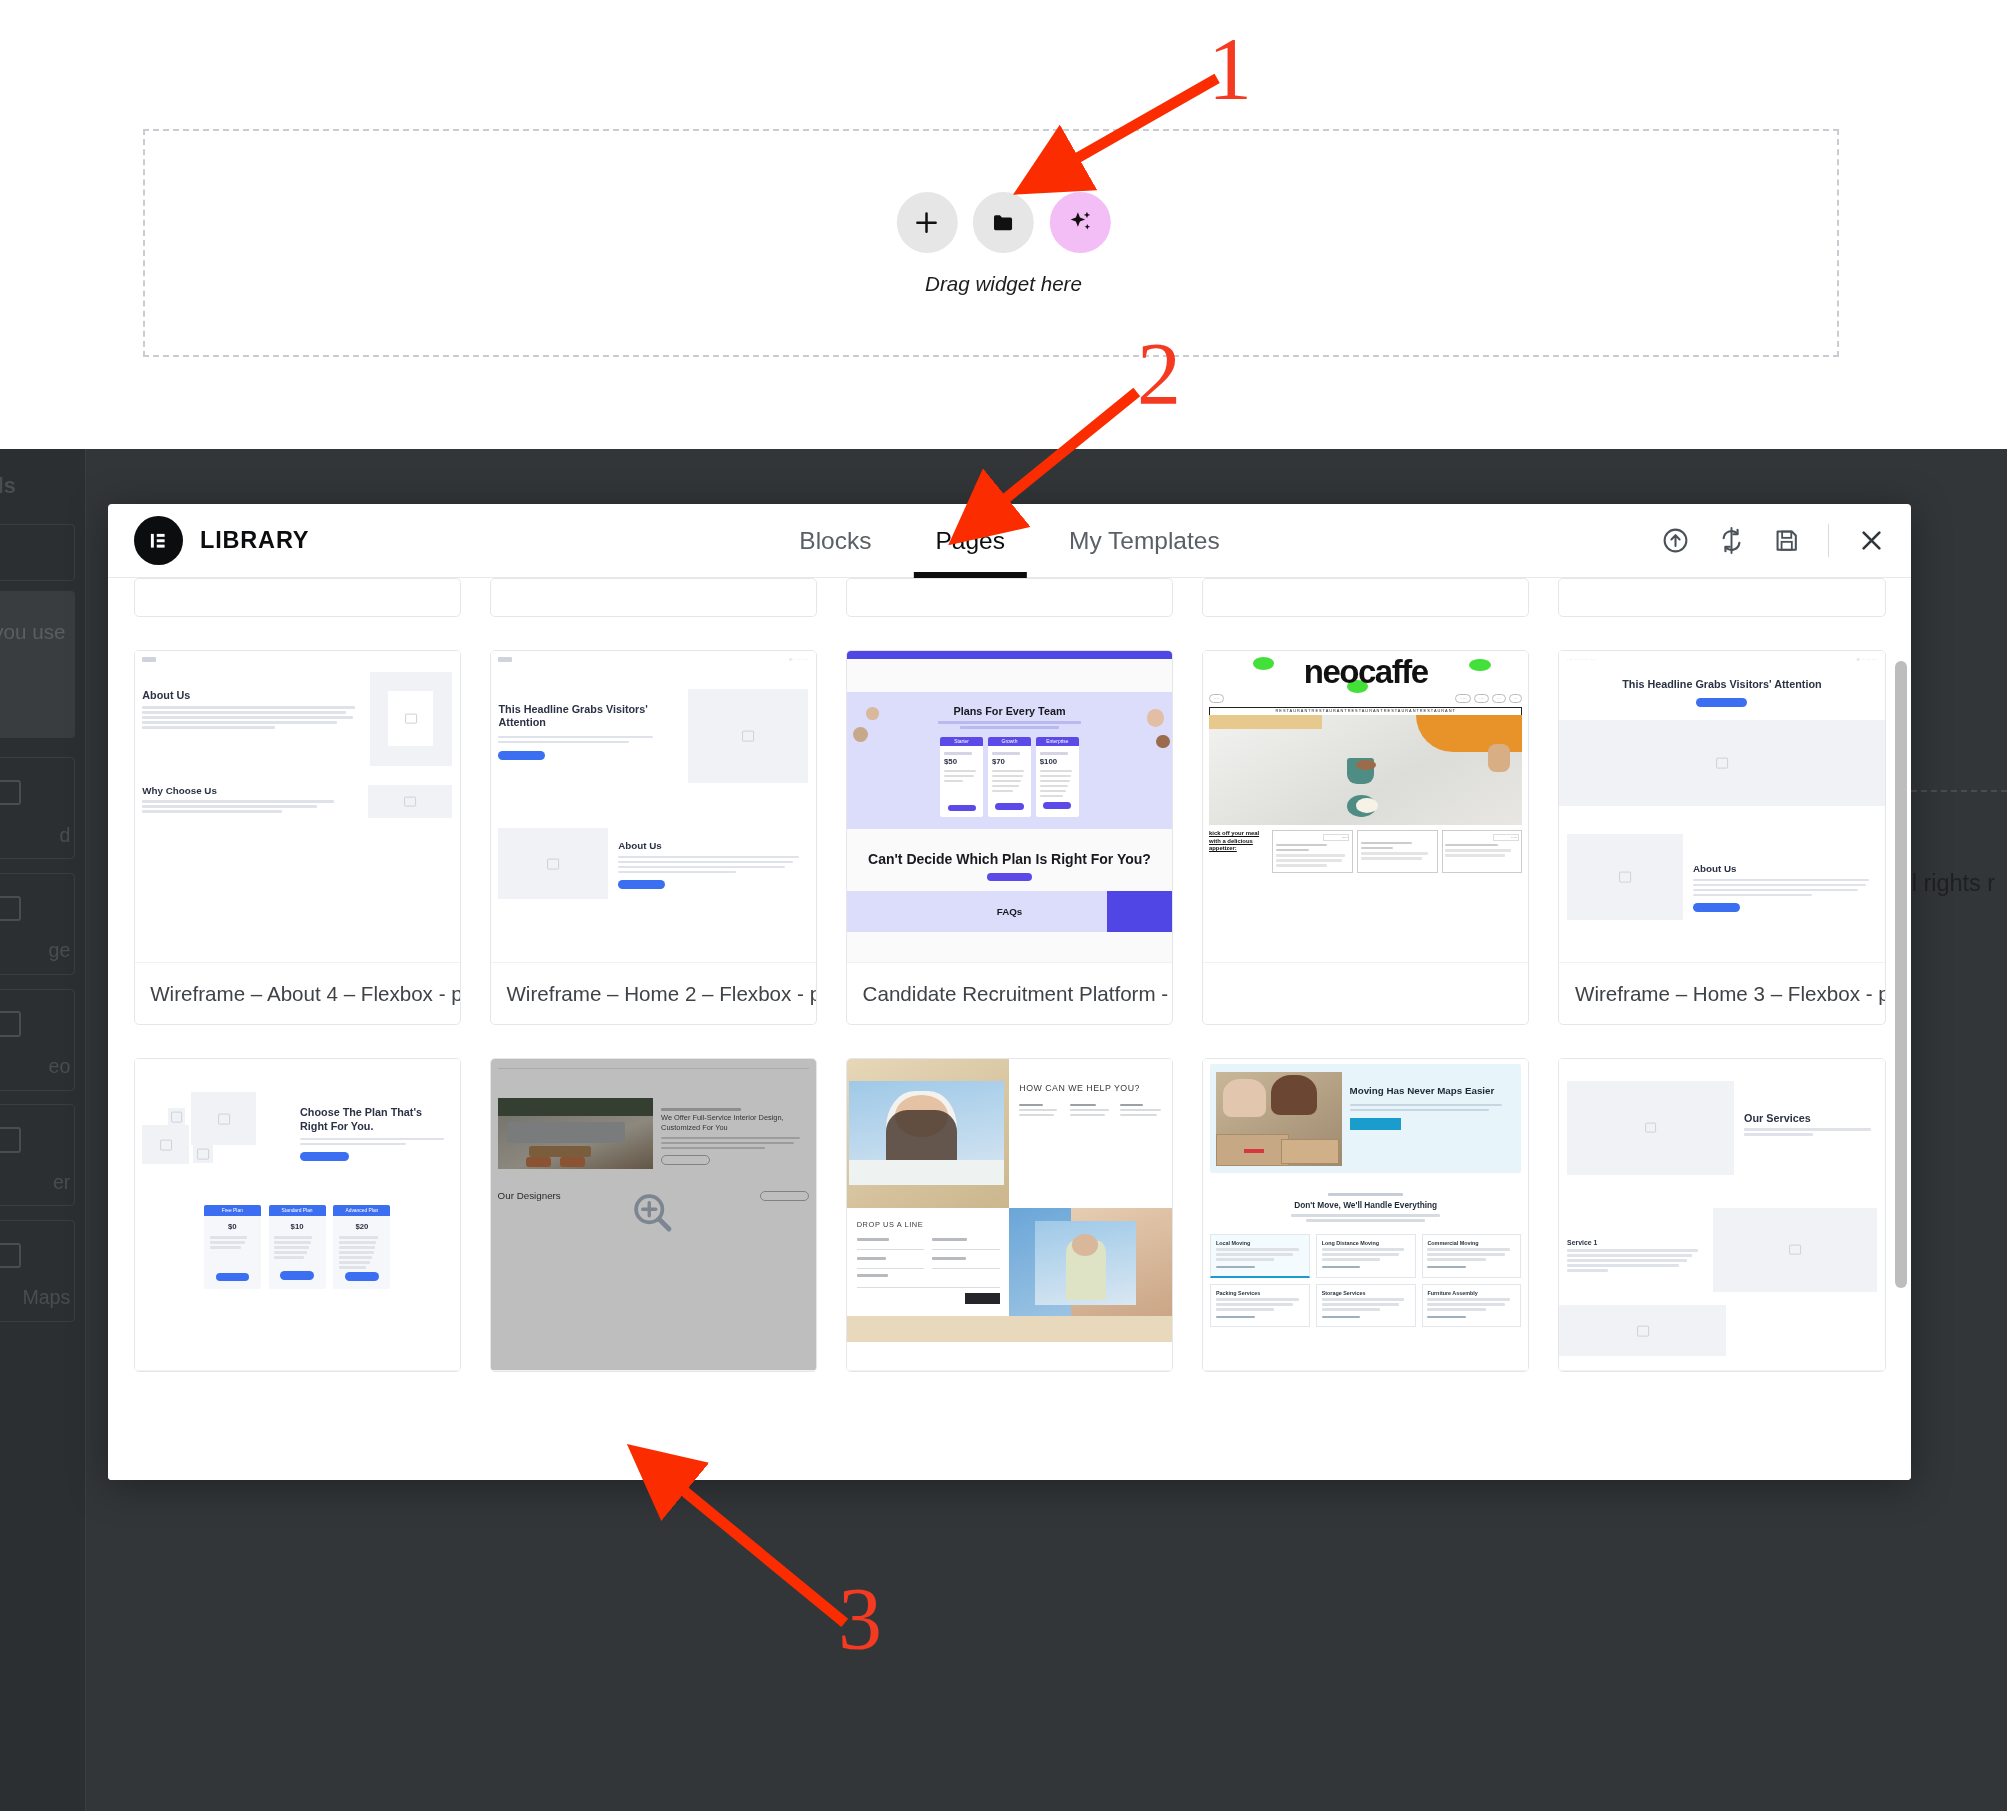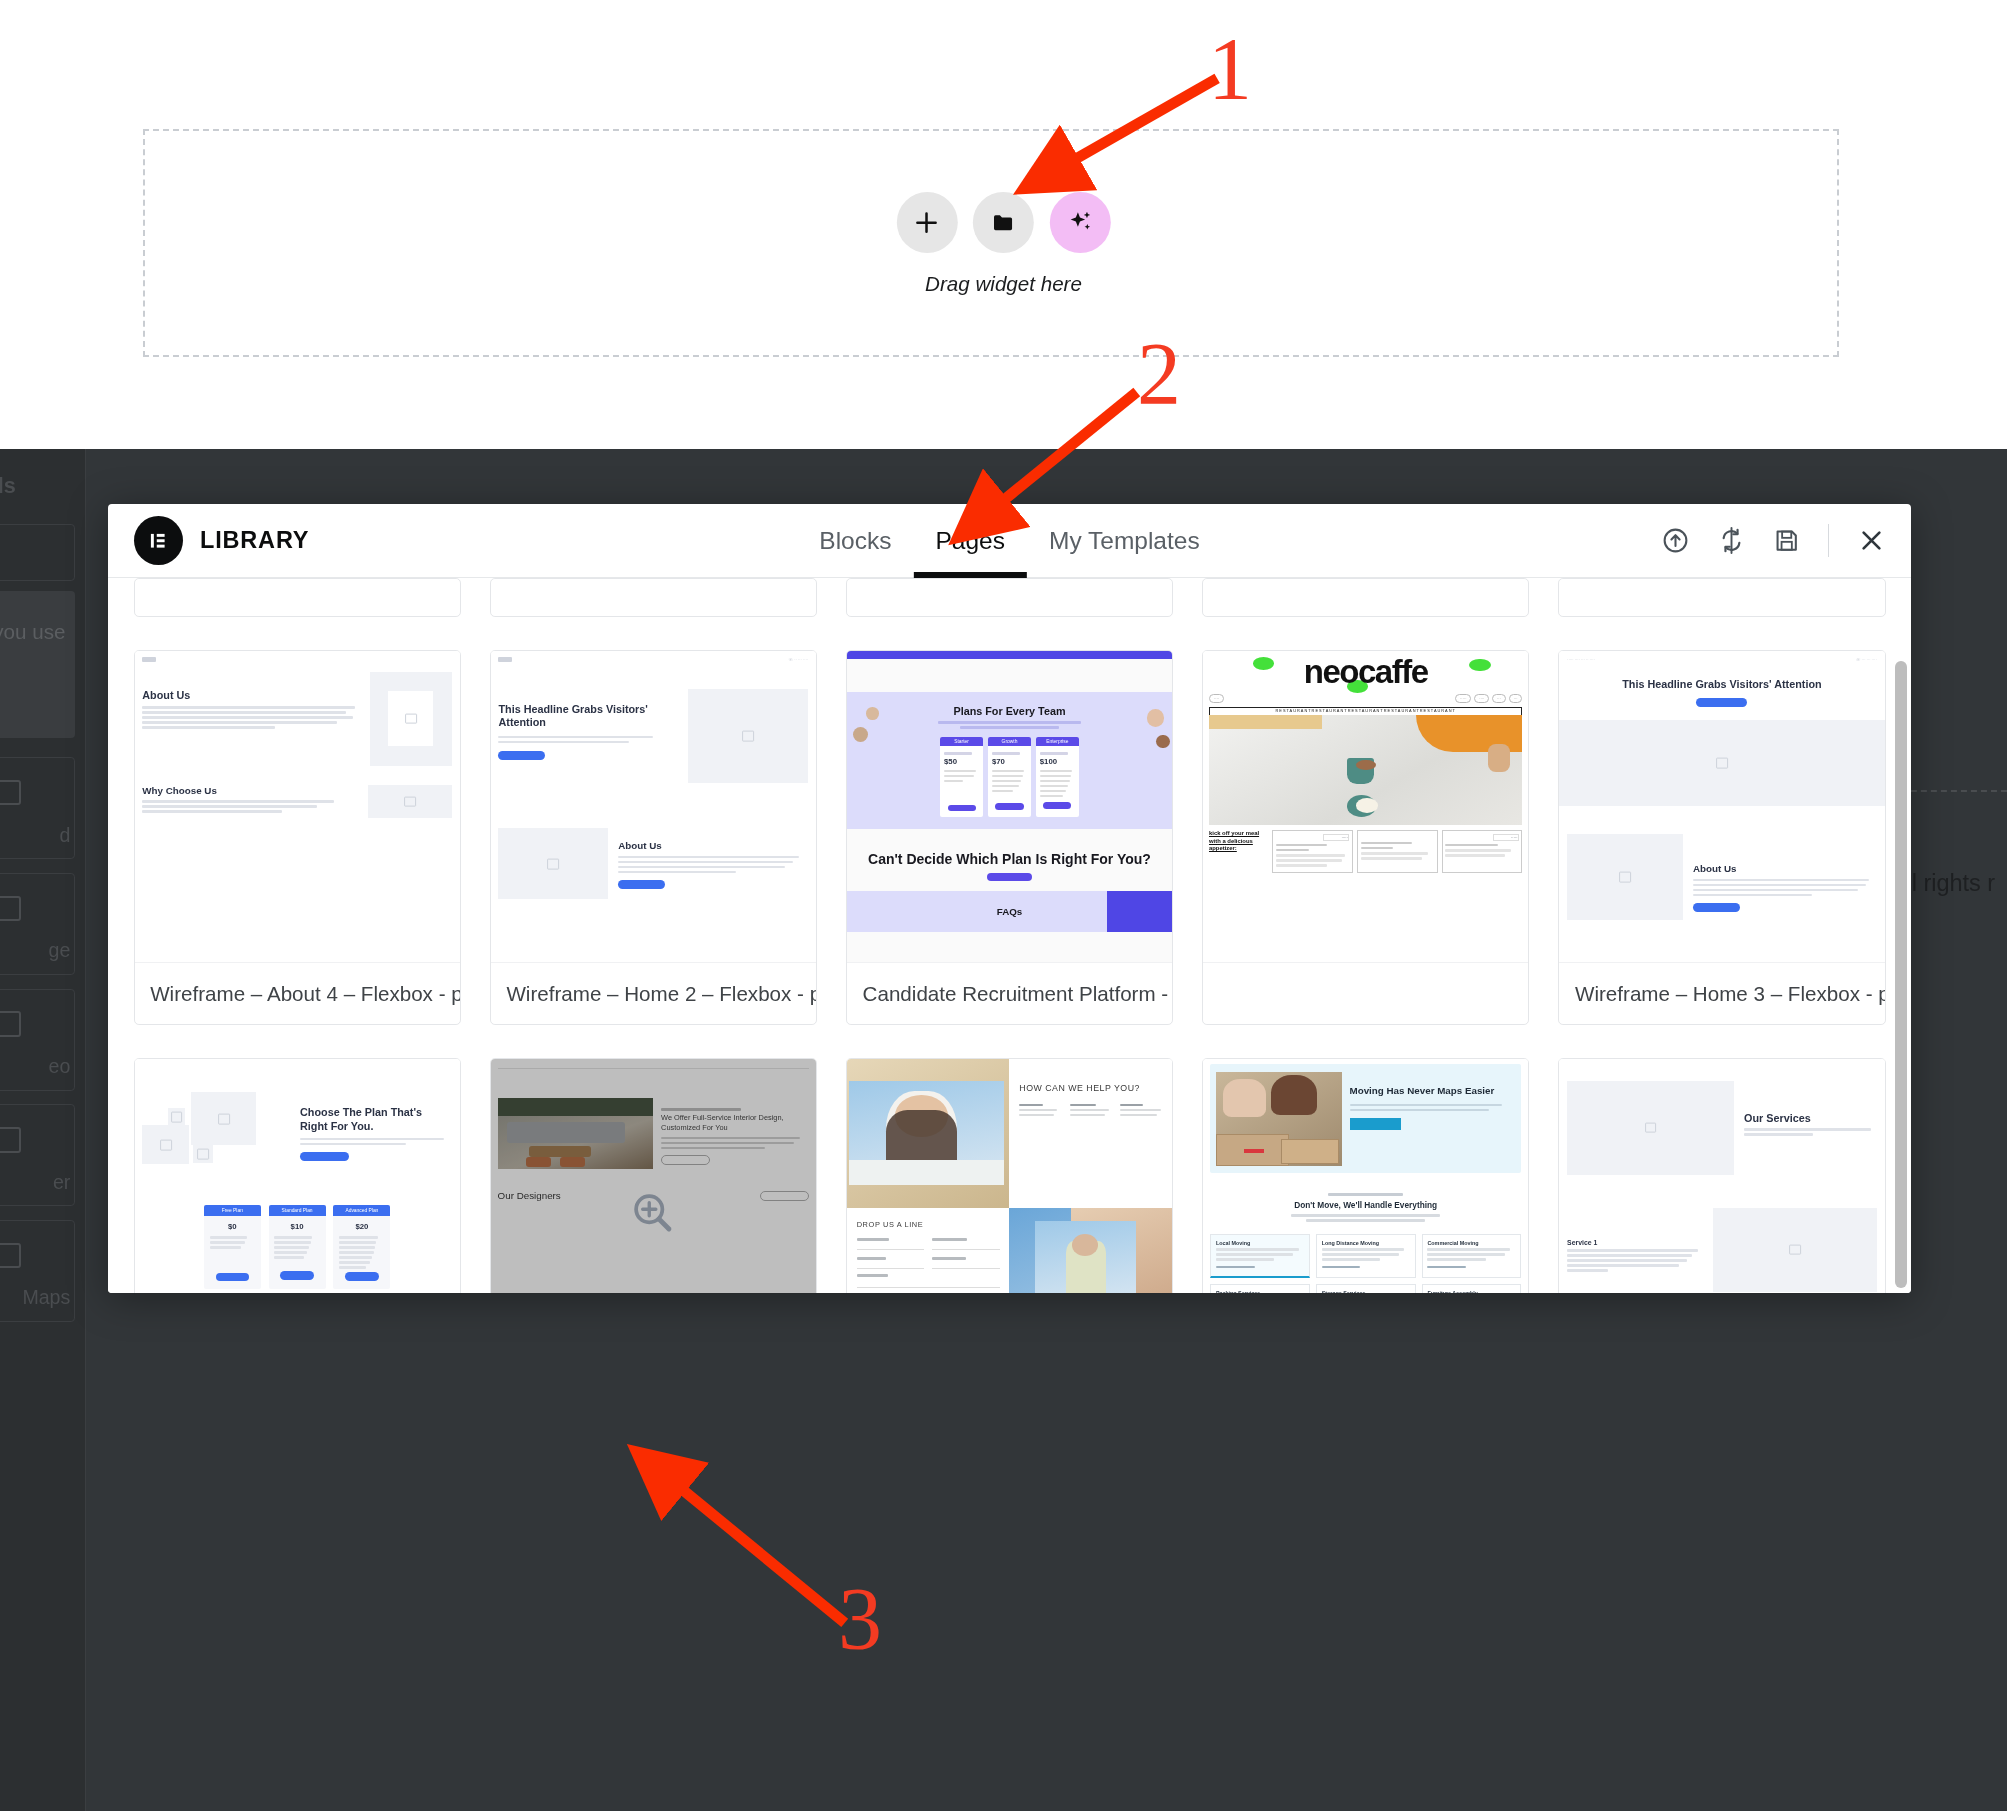--- a/index.html
+++ b/index.html
@@ -79,38 +79,38 @@
     color: #1e2022; font-size: 23.5px; white-space: nowrap;
   }
   #backdrop-dashes {
     position: absolute; left: 118px; right: 0; top: 341px;
     border-top: 2px dashed #4a4d50;
   }
 
   
   #library-modal {
     position: absolute; left: 108px; top: 504px;
-    width: 1803px; height: 789px;
+    width: 1803px; height: 976px;
     background: #ffffff; border-radius: 3.9px;
     box-shadow: 0 5.9px 39px rgba(0,0,0,.35);
     overflow: hidden; display: flex; flex-direction: column;
   }
   #modal-header {
     height: 74px; flex: 0 0 74px; border-bottom: 1px solid #e6e8ea;
     display: flex; align-items: center; padding: 0 25.5px; position: relative;
   }
   #brand { display: flex; align-items: center; gap: 17.6px; }
   #brand-logo {
     width: 49px; height: 49px; border-radius: 50%; background: #0c0d0e;
     display: flex; align-items: center; justify-content: center;
   }
   #brand-title { font-size: 23.5px; font-weight: bold; letter-spacing: 0.8px; color: #0c0d0e; }
   #modal-tabs {
     position: absolute; left: 50%; transform: translateX(-50%);
-    display: flex; gap: 44px; align-items: flex-end; height: 74px;
+    display: flex; gap: 64px; align-items: flex-end; height: 74px;
   }
   .tab {
     font-size: 24.5px; color: #5a6066; cursor: pointer; position: relative;
     height: 74px; display: flex; align-items: center;
   }
   .tab.active { color: #0c0d0e; font-weight: normal; }
   .tab.active::after {
     content: ""; position: absolute; left: -21.6px; right: -21.6px; bottom: 0;
     height: 5.9px; background: #0c0d0e;
   }

